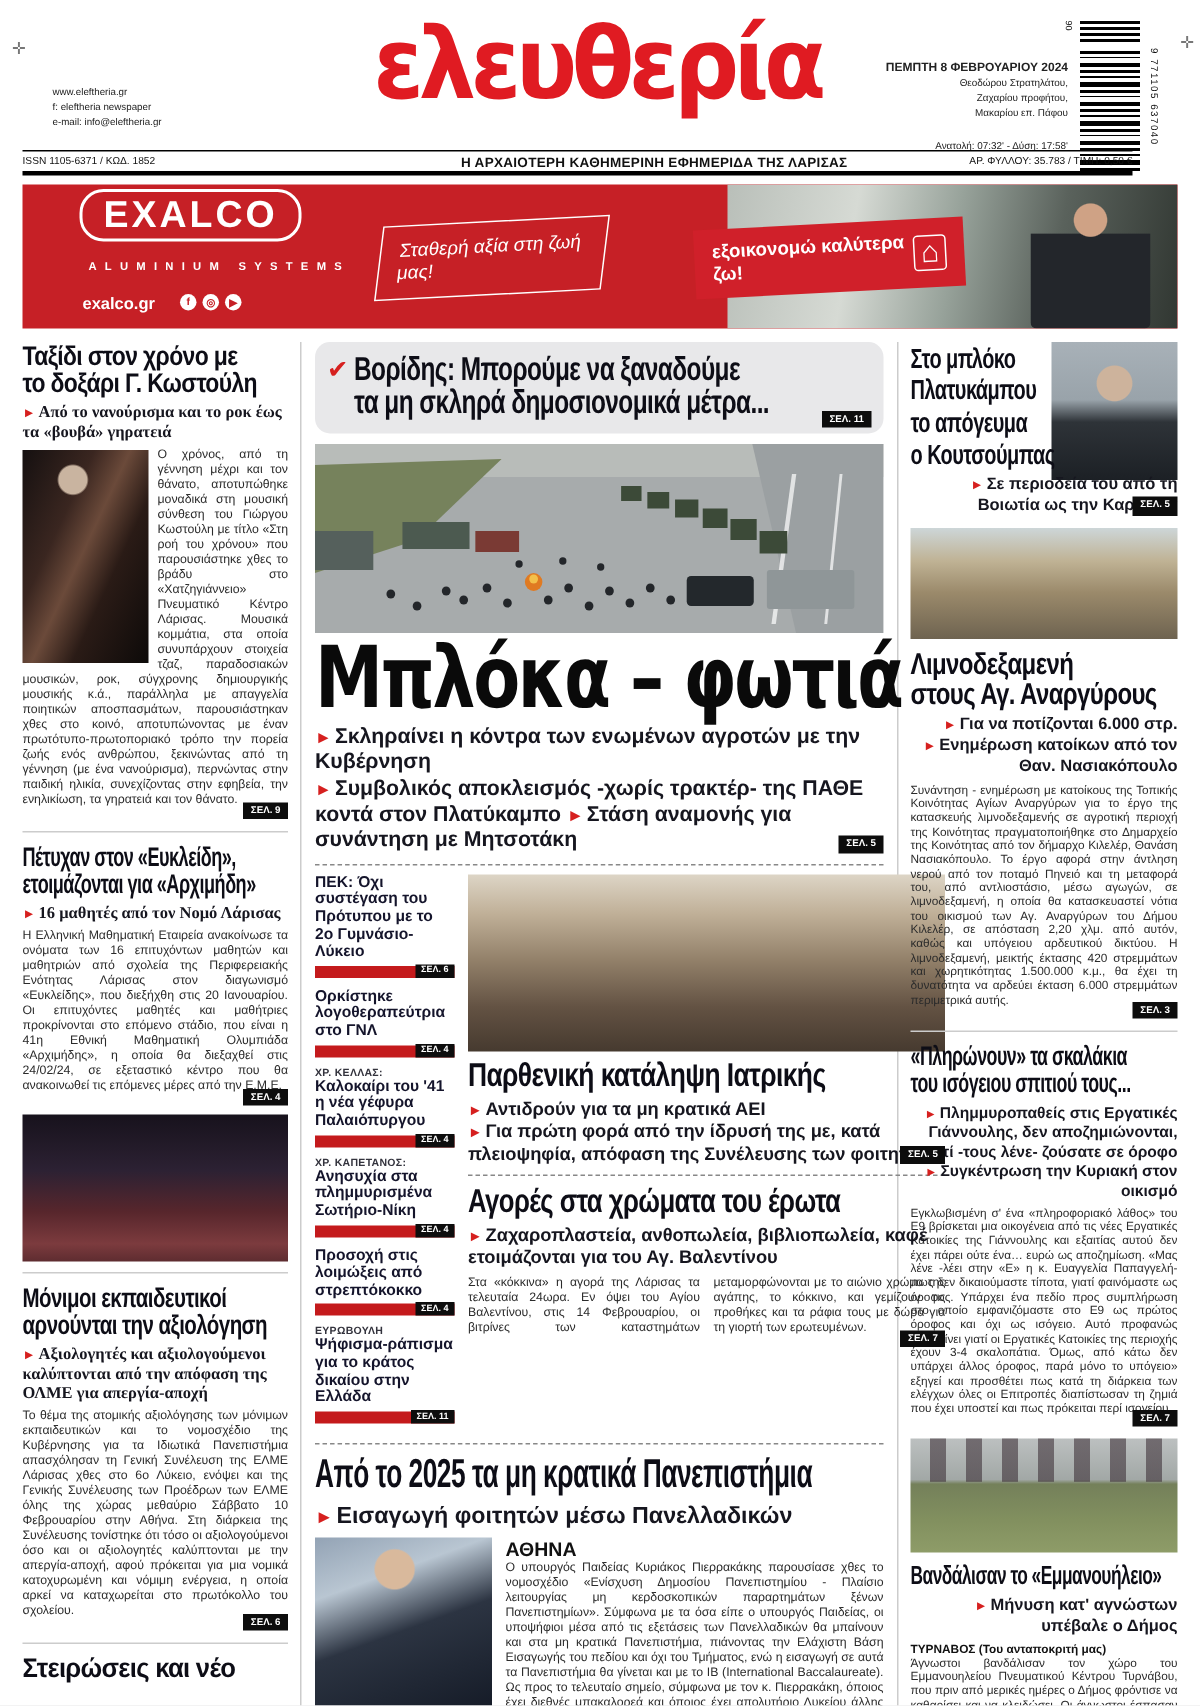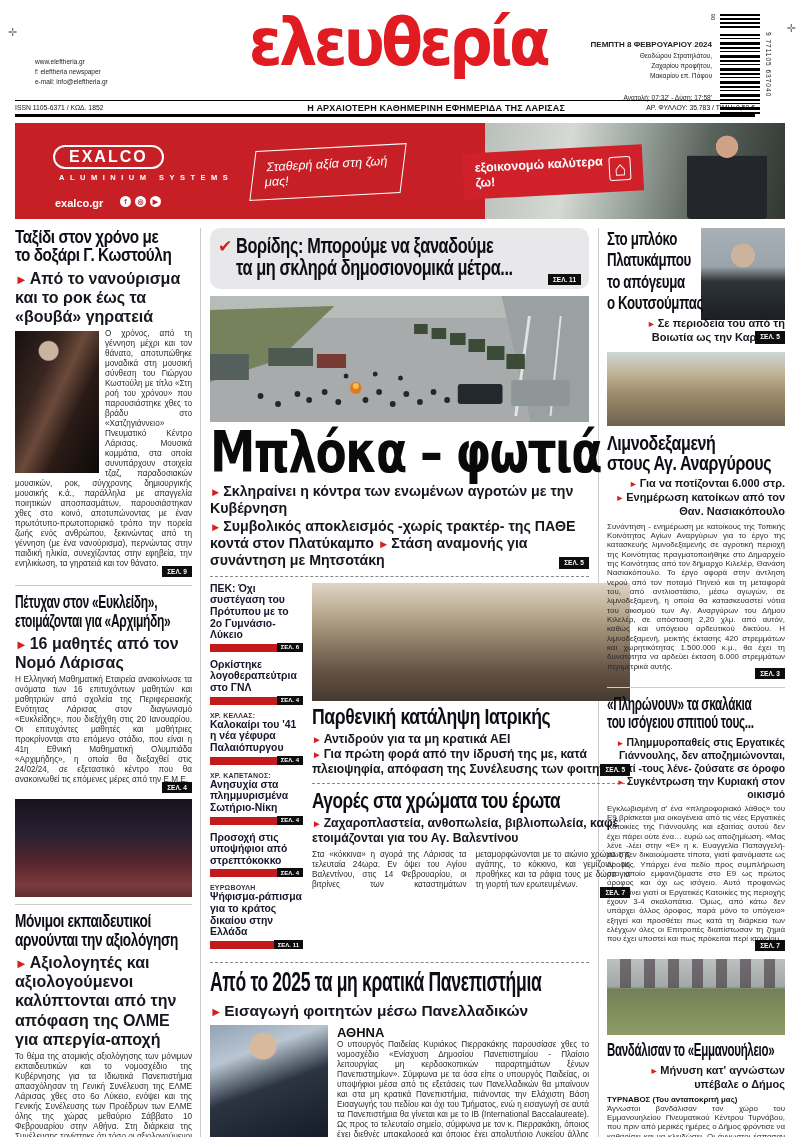--- a/index.html
+++ b/index.html
@@ -36,22 +36,22 @@
   .issnrow .c3 { width:190px; text-align:right; font-size:6.8px; }
 
   
   .banner { position:relative; margin:4px 15px 0 15px; height:96px; background:#c62026; overflow:hidden; }
   .banner .photo { position:absolute; right:0; top:0; width:300px; height:96px;
       background:linear-gradient(100deg,#b9bfb9 0%,#d6dad4 28%,#97a29a 50%,#5a625c 72%,#31373formaça2 100%);
       background:linear-gradient(100deg,#b9bfb9 0%,#d6dad4 28%,#97a29a 50%,#5a625c 72%,#313732 100%); }
   .banner .photo .man { position:absolute; right:18px; top:10px; width:80px; height:86px;
       background:radial-gradient(circle at 50% 16%, #cfa285 0 13%, transparent 14%),
                  linear-gradient(180deg,transparent 26%, #23262b 27%); border-radius:4px; }
-  .exlogo { position:absolute; left:38px; top:22px; border:2px solid #fff; border-radius:16px;
-            padding:1px 14px; color:#fff; font-size:16px; font-weight:bold; letter-spacing:2px; }
+  .exlogo { position:absolute; left:38px; top:3px; border:2px solid #fff; border-radius:16px;
+            padding:1px 14px; color:#fff; font-size:25px; font-weight:bold; letter-spacing:2px; }
   .exsub { position:absolute; left:44px; top:50px; color:#fff; font-size:7.5px; letter-spacing:5.5px; font-weight:bold; }
   .exurl { position:absolute; left:40px; top:74px; color:#fff; font-size:11px; font-weight:bold; }
   .socials { position:absolute; left:105px; top:73px; display:flex; gap:4px; }
   .soc { width:11px; height:11px; border-radius:50%; background:#fff; color:#c62026; font-size:7px;
          font-weight:bold; display:flex; align-items:center; justify-content:center; }
   .slogan { position:absolute; left:238px; top:24px; width:150px; border:1px solid #fff;
             transform:skewX(-10deg) rotate(-3deg); padding:9px 12px; color:#fff; font-size:12.5px; line-height:1.2; }
   .promo { position:absolute; left:448px; top:26px; width:180px; background:#d0202a;
            transform:rotate(-3deg); padding:8px 12px; color:#fff; font-size:12.5px; font-weight:bold;
            line-height:1.2; display:flex; justify-content:space-between; align-items:center; }
@@ -72,21 +72,21 @@
   .bullets { margin:4px 0 3px 0; }
   .body { font-size:8.2px; line-height:1.22; color:#2b2b2b; text-align:justify; }
   .pg { background:#0d0d0d; color:#fff; font-size:6.5px; font-weight:bold; padding:2px 5px; display:inline-block; }
   .pgrow { text-align:right; margin-top:-9px; position:relative; }
   .sep { border:none; border-top:1px solid #ccc; margin:7px 0; }
   .dsep { border:none; border-top:1px dashed #888; margin:6px 0; }
   .ph { width:100%; }
 
   
   .colL .tl { font-size:18px; margin-bottom:3px; }
-  .colL .bullets { font-size:16px; line-height:1.2; }
+  .colL .bullets { font-size:11px; line-height:1.2;font-family:Liberation Serif, serif; }
   .ph-bassist { float:left; width:84px; height:142px; margin:2px 6px 2px 0;
       background:radial-gradient(circle at 40% 14%, #c9b4a0 0 7%, transparent 8%),
                  linear-gradient(115deg,#151010 0%,#3a2620 32%,#6b4a3a 48%,#2a1b16 66%,#0d0a09 100%); }
   .ph-audience { height:98px; margin-top:5px;
       background:linear-gradient(180deg,#17121c 0%,#2c2133 38%,#57262c 66%,#7c3b3e 88%,#5e2c30 100%); }
 
   
   .voridis { position:relative; background:#e8e8ea; border-radius:10px; padding:7px 10px 9px 10px; }
   .voridis .check { color:#d6201f; font-size:17px; position:absolute; left:8px; top:8px; }
   .voridis .tl { font-size:22px; margin-left:16px; transform:scaleX(.74); }
@@ -333,21 +333,21 @@
               </div>
           </div>
           <div class="brief">
             <div class="kick">ΧΡ. ΚΑΠΕΤΑΝΟΣ:</div>
             <div class="btxt">Ανησυχία στα πλημμυρισμένα Σωτήριο-Νίκη</div>
             <div class="bar">
                 <span class="pg">ΣΕΛ. 4</span>
               </div>
           </div>
           <div class="brief">
-            <div class="btxt">Προσοχή στις υποψήφιοι από στρεπτόκοκκο</div>
+            <div class="btxt">Προσοχή στις λοιμώξεις από στρεπτόκοκκο</div>
             <div class="bar">
                 <span class="pg">ΣΕΛ. 4</span>
               </div>
           </div>
           <div class="brief">
             <div class="kick">ΕΥΡΩΒΟΥΛΗ</div>
             <div class="btxt">Ψήφισμα-ράπισμα για το κράτος δικαίου στην Ελλάδα</div>
             <div class="bar">
                 <span class="pg">ΣΕΛ. 11</span>
               </div>

